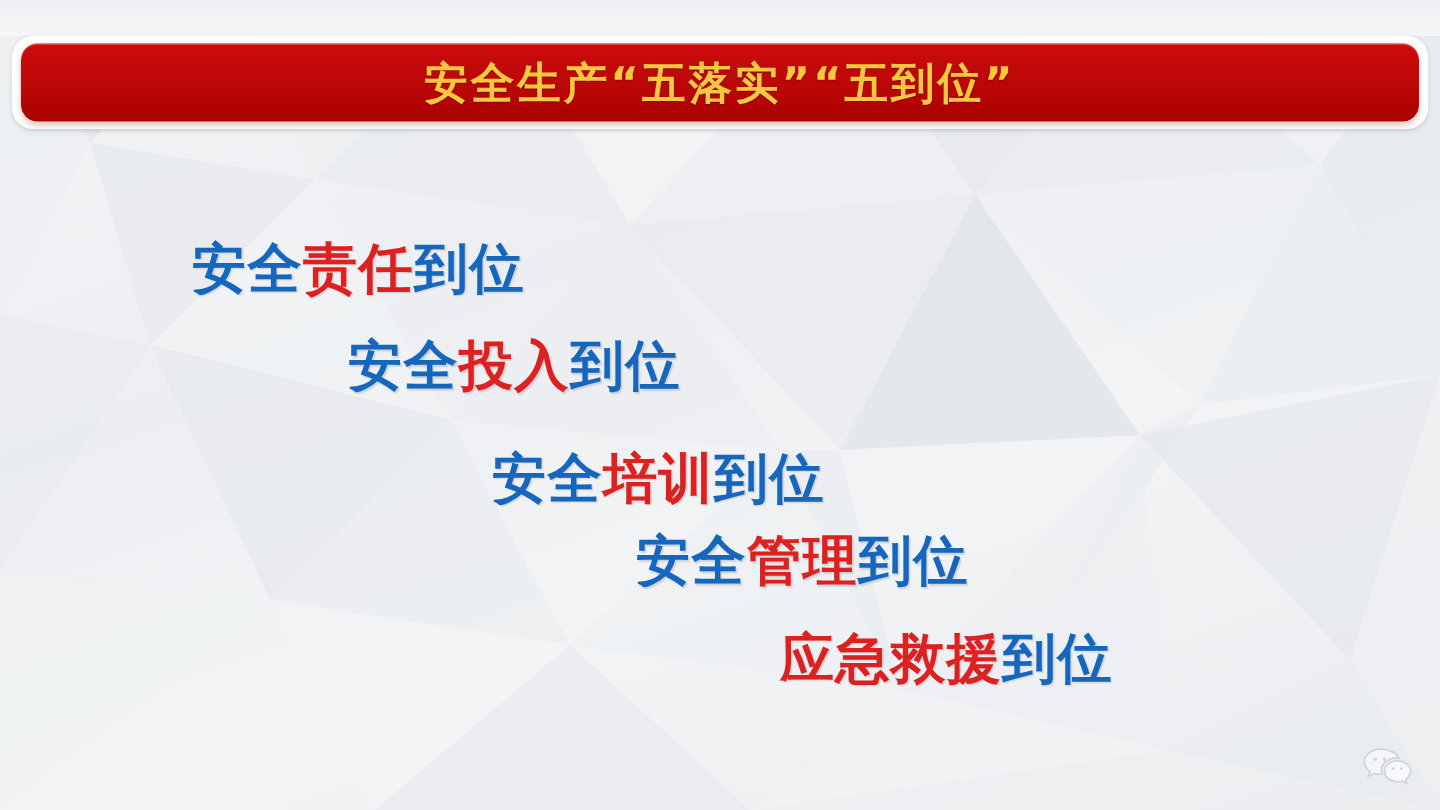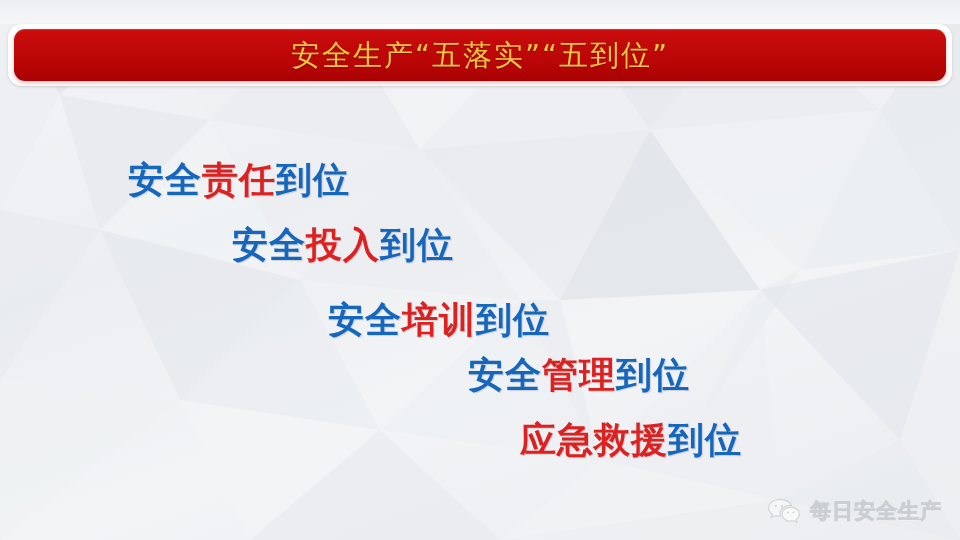--- a/index.html
+++ b/index.html
@@ -68,21 +68,21 @@
     box-shadow: inset 0 1px 0 rgba(255,255,255,0.18),
                 0 2px 4px rgba(120,0,0,0.25);
     display: flex;
     align-items: center;
     justify-content: center;
   }
 
   .banner-title {
     color: #f6c83f;
     font-size: 29px;
-    font-weight: normal;
+    font-weight: bold;
     letter-spacing: 2px;
     white-space: nowrap;
     text-shadow: 0 1px 1px rgba(90,0,0,0.55);
     line-height: 1;
   }
 
   
   .slogans {
     position: absolute;
     left: 0;
@@ -100,21 +100,21 @@
     line-height: 1;
     text-shadow: 1px 1px 1px rgba(130,130,140,0.30);
   }
 
   .seg-blue { color: #1467bd; }
   .seg-red  { color: #dd2020; }
 
   .line-1 { left: 128px; top: 10px; }
   .line-2 { left: 232px; top: 75px; }
   .line-3 { left: 328px; top: 140px; margin-top: 10px; }
-  .line-4 { left: 424px; top: 205px; margin-left: 44px; }
+  .line-4 { left: 424px; top: 205px; }
   .line-5 { left: 520px; top: 270px; }
 
   
   .watermark {
     position: absolute;
     right: 18px;
     bottom: 16px;
     display: flex;
     align-items: center;
     gap: 9px;
@@ -213,16 +213,15 @@
     <svg class="wechat-icon" width="34" height="26" viewBox="0 0 34 26" xmlns="http://www.w3.org/2000/svg">
       <g fill="none" stroke="#c2c5ca" stroke-width="1.2">
         <path d="M12.2 1.4C6.3 1.4 1.6 5.2 1.6 9.9c0 2.6 1.5 4.9 3.8 6.4l-1.1 3.2 3.7-1.9c1.3.4 2.7.6 4.2.6 .4 0 .8 0 1.2-.1 -.3-.8-.4-1.6-.4-2.4 0-4.7 4.6-8.5 10.3-8.5 .4 0 .8 0 1.2.1C23.4 4 18.3 1.4 12.2 1.4z" fill="#fbfcfc"></path>
         <path d="M32.4 16.2c0-3.9-3.9-7-8.7-7s-8.7 3.1-8.7 7 3.9 7 8.7 7c1.1 0 2.2-.2 3.2-.5l3.1 1.6-.9-2.7c1.9-1.3 3.3-3.2 3.3-5.4z" fill="#ffffff"></path>
       </g>
       <circle cx="8.8" cy="8.1" r="1.15" fill="#c2c5ca"></circle>
       <circle cx="15.0" cy="8.1" r="1.15" fill="#c2c5ca"></circle>
       <circle cx="20.8" cy="14.4" r="0.95" fill="#c2c5ca"></circle>
       <circle cx="26.4" cy="14.4" r="0.95" fill="#c2c5ca"></circle>
     </svg>
-    <span class="watermark-text">每日安全生产</span>
   </div>
 
 </div>
 
 </body></html>

